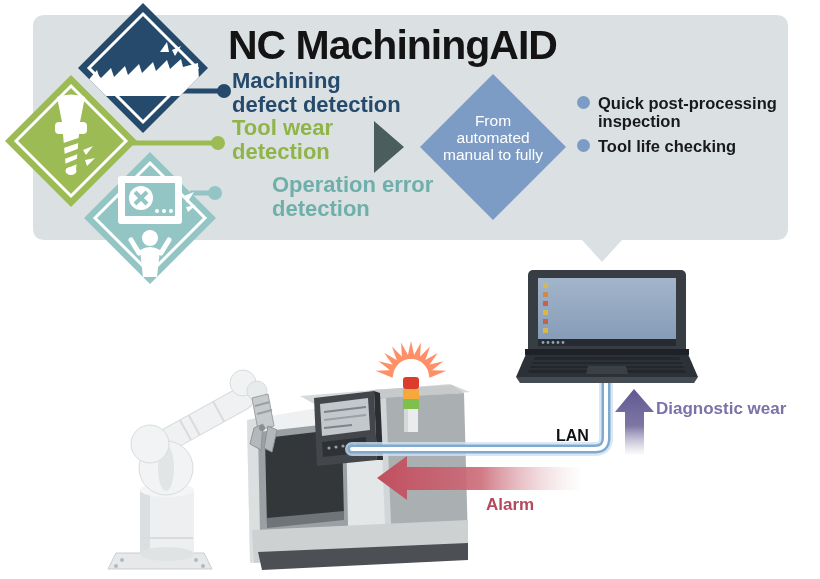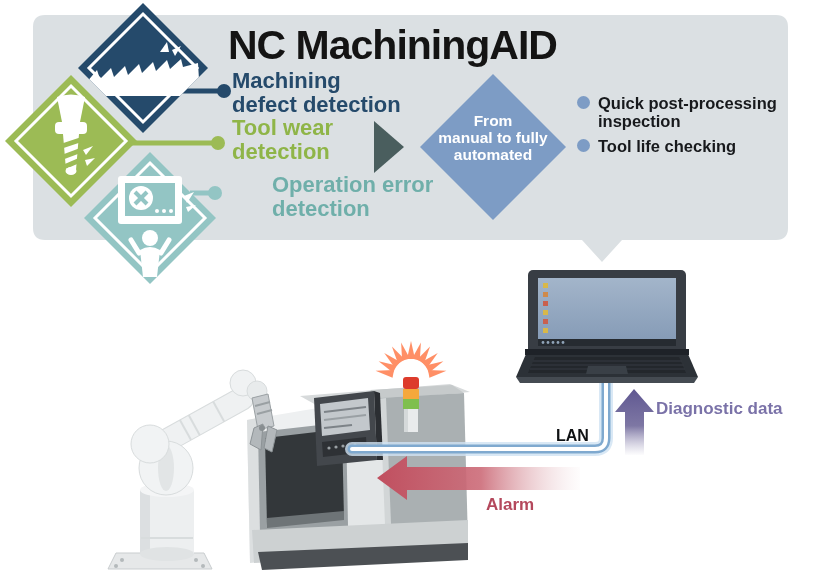--- a/index.html
+++ b/index.html
@@ -6,21 +6,21 @@
   #stage{position:relative;width:820px;height:579px;background:#fff;overflow:hidden;
          font-family:"Liberation Sans",sans-serif;}
   #artwork{position:absolute;left:0;top:0;z-index:1;}
   .txt{position:absolute;z-index:2;font-family:"Liberation Sans",sans-serif;}
   #title{left:228px;top:22px;font-size:41px;font-weight:bold;color:#141414;letter-spacing:-1px;white-space:nowrap;}
   .feature{font-weight:bold;font-size:22px;line-height:1.1;}
   #feature-1{left:232px;top:69px;width:175px;color:#254a6b;}
   #feature-2{left:232px;top:116px;width:115px;color:#8fb548;}
   #feature-3{left:232px;top:173px;width:165px;color:#6fafaa;margin-left:40px;}
   #diamond-text{left:416px;top:112px;width:154px;text-align:center;color:#fff;
-                font-size:15.5px;font-weight:bold;line-height:17px;}
+                font-size:15.5px;font-weight:normal;line-height:17px;}
   #benefit-list{left:577px;top:94px;width:232px;}
   .benefit{display:flex;gap:8px;margin-bottom:6px;font-size:16.5px;font-weight:bold;
            color:#17191c;line-height:1.12;}
   .bullet-dot{flex:0 0 auto;width:13px;height:13px;border-radius:50%;background:#7d9cc5;margin-top:2px;}
   .benefit-text{width:205px;}
   #lan-label{left:556px;top:387px;font-size:16px;font-weight:bold;color:#101214;margin-top:40px;}
   #diagnostic-label{left:656px;top:399px;font-size:17px;font-weight:bold;color:#7a72a8;}
   #alarm-label{left:486px;top:495px;font-size:17px;font-weight:bold;color:#b4485c;}
 </style>
 </head>
@@ -235,32 +235,32 @@
 </svg>
 
 <div id="title" class="txt">NC MachiningAID</div>
 
 <div id="feature-1" class="txt feature">Machining defect detection</div>
 <div id="feature-2" class="txt feature">Tool wear detection</div>
 <div id="feature-3" class="txt feature">Operation error detection</div>
 
 <div id="diamond-text" class="txt">
   <div>From</div>
+  <div>automated</div>
   <div>manual to fully</div>
-  <div>automated</div>
 </div>
 
 <div id="benefit-list" class="txt">
   <div class="benefit">
     <span class="bullet-dot"></span>
     <span class="benefit-text">Quick post-processing inspection</span>
   </div>
   <div class="benefit">
     <span class="bullet-dot"></span>
     <span class="benefit-text">Tool life checking</span>
   </div>
 </div>
 
 <div id="lan-label" class="txt">LAN</div>
-<div id="diagnostic-label" class="txt">Diagnostic data</div>
+<div id="diagnostic-label" class="txt">Diagnostic wear</div>
 <div id="alarm-label" class="txt">Alarm</div>
 
 </div>
 
 </body></html>

